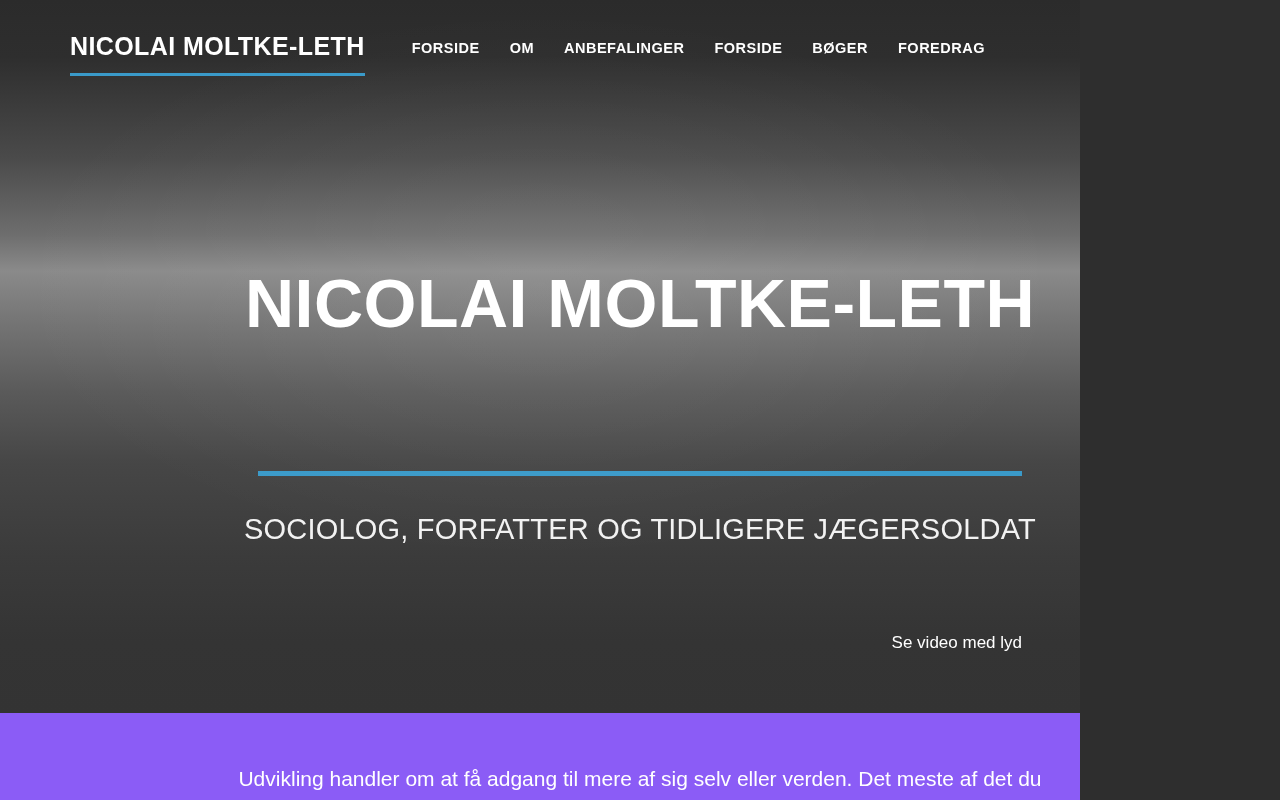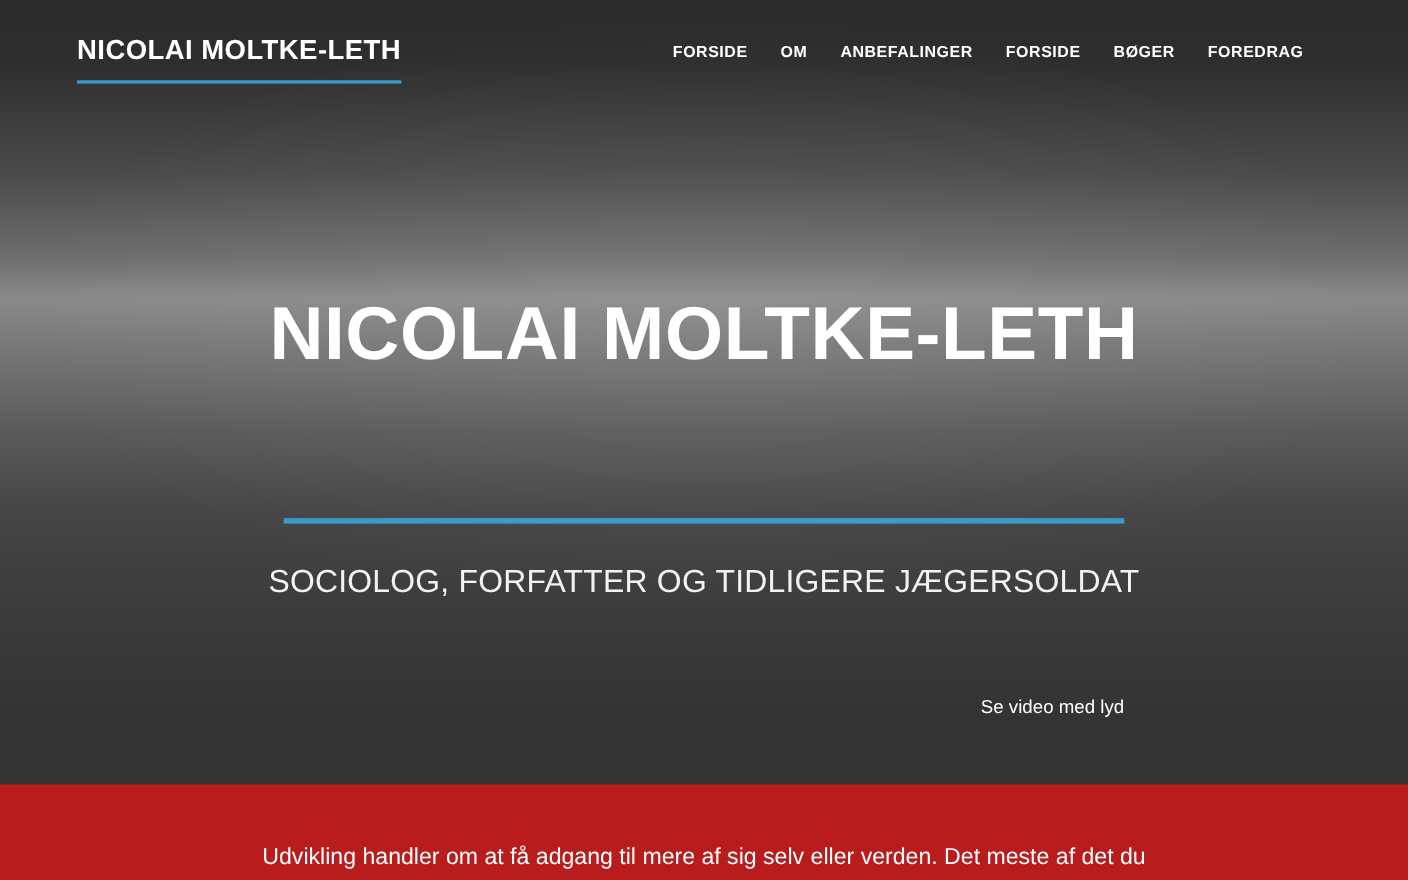--- a/index.html
+++ b/index.html
@@ -5,21 +5,21 @@
   * { box-sizing: border-box; margin: 0; padding: 0; }
   html, body {
     width: 1280px;
     height: 800px;
     overflow: hidden;
     font-family: "Liberation Sans", sans-serif;
     background: #2e2e2e;
   }
   .page {
     position: relative;
-    width: 1280px;
+    width: 1080px;
     height: 800px;
     overflow: hidden;
   }
 
   
   .hero {
     position: relative;
     width: 100%;
     height: 713px;
     background:
@@ -136,21 +136,21 @@
     text-decoration: none;
   }
 
   
   .band {
     position: absolute;
     top: 713px;
     left: 0;
     width: 100%;
     height: 87px;
-    background: #b91c1c;
+    background: #8b5cf6;
     overflow: hidden;
   }
   .band-text {
     position: absolute;
     top: 50px;
     left: 170px;
     width: 940px;
     text-align: center;
     color: #ffffff;
     font-size: 21px;

